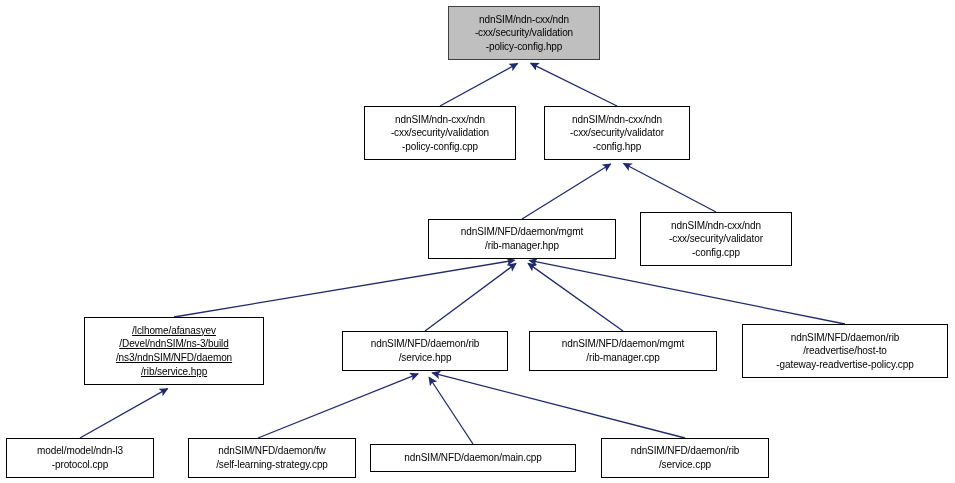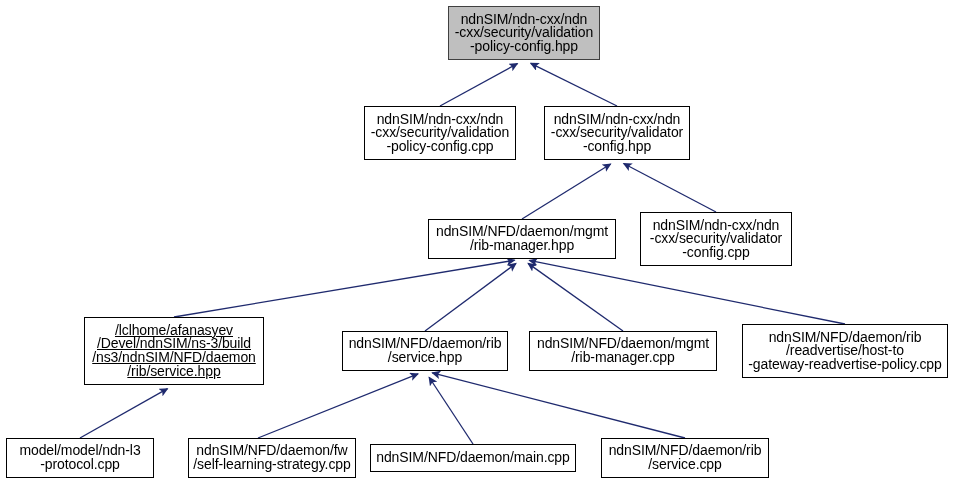--- a/index.html
+++ b/index.html
@@ -26,21 +26,21 @@
   .node {
     position: absolute;
     box-sizing: border-box;
     display: flex;
     align-items: center;
     justify-content: center;
     text-align: center;
     background: #ffffff;
     border: 1px solid #000000;
     color: #000000;
-    font-size: 14px;
+    font-size: 10px;
     line-height: 13.6px;
     white-space: pre-line;
     letter-spacing: -0.1px;
     z-index: 2;
   }
   .node.root {
     background: #bfbfbf;
     border: 1px solid #404040;
   }
   .node .label {

